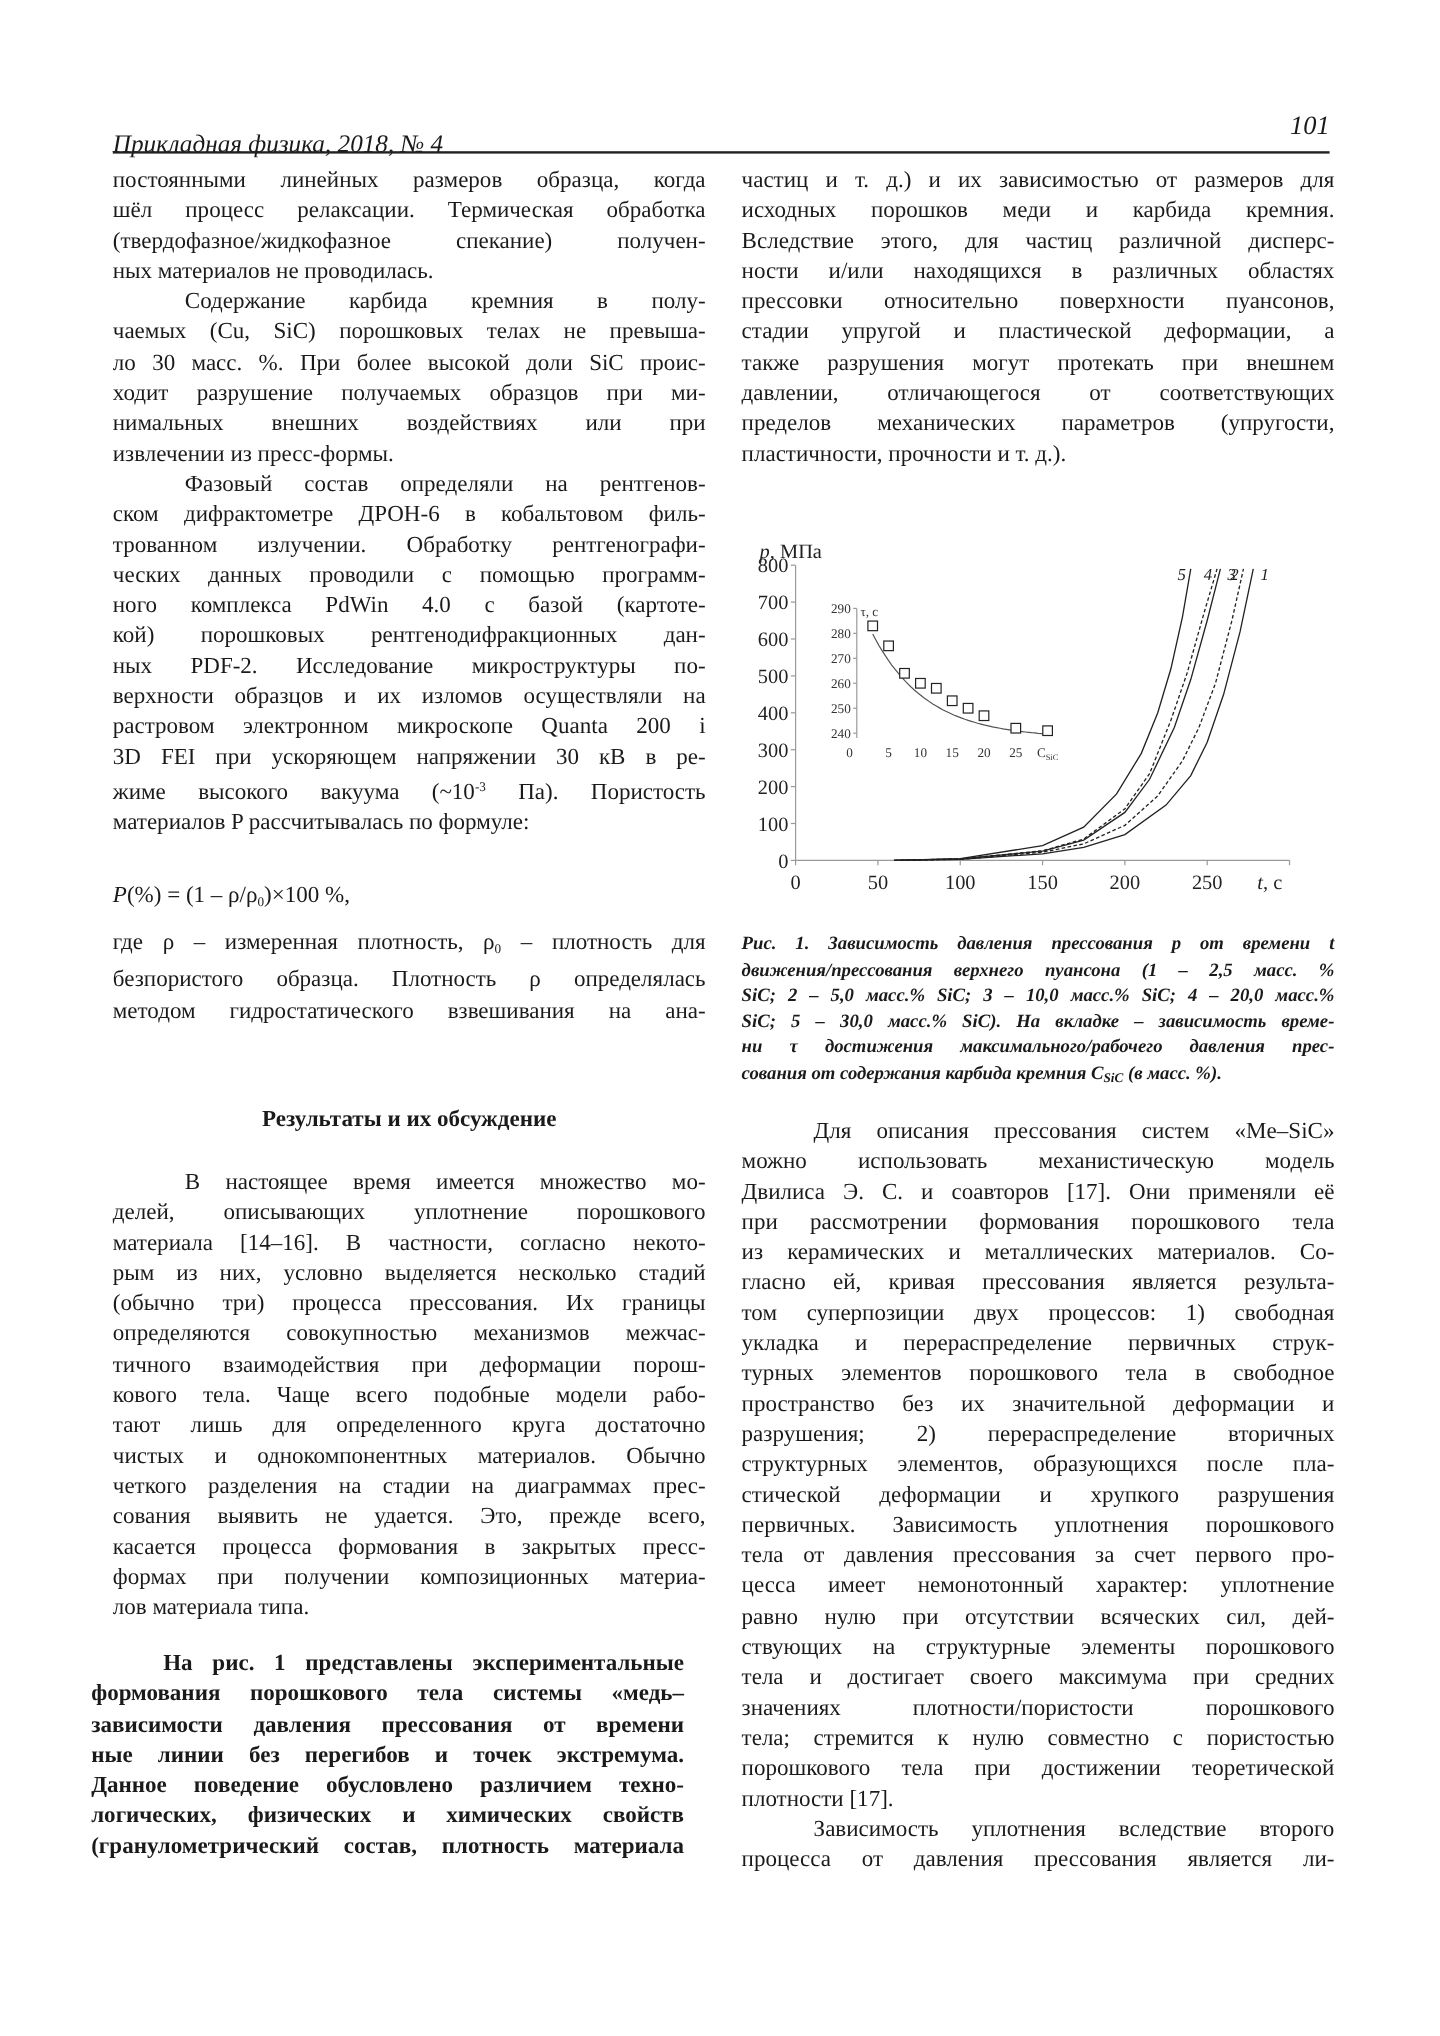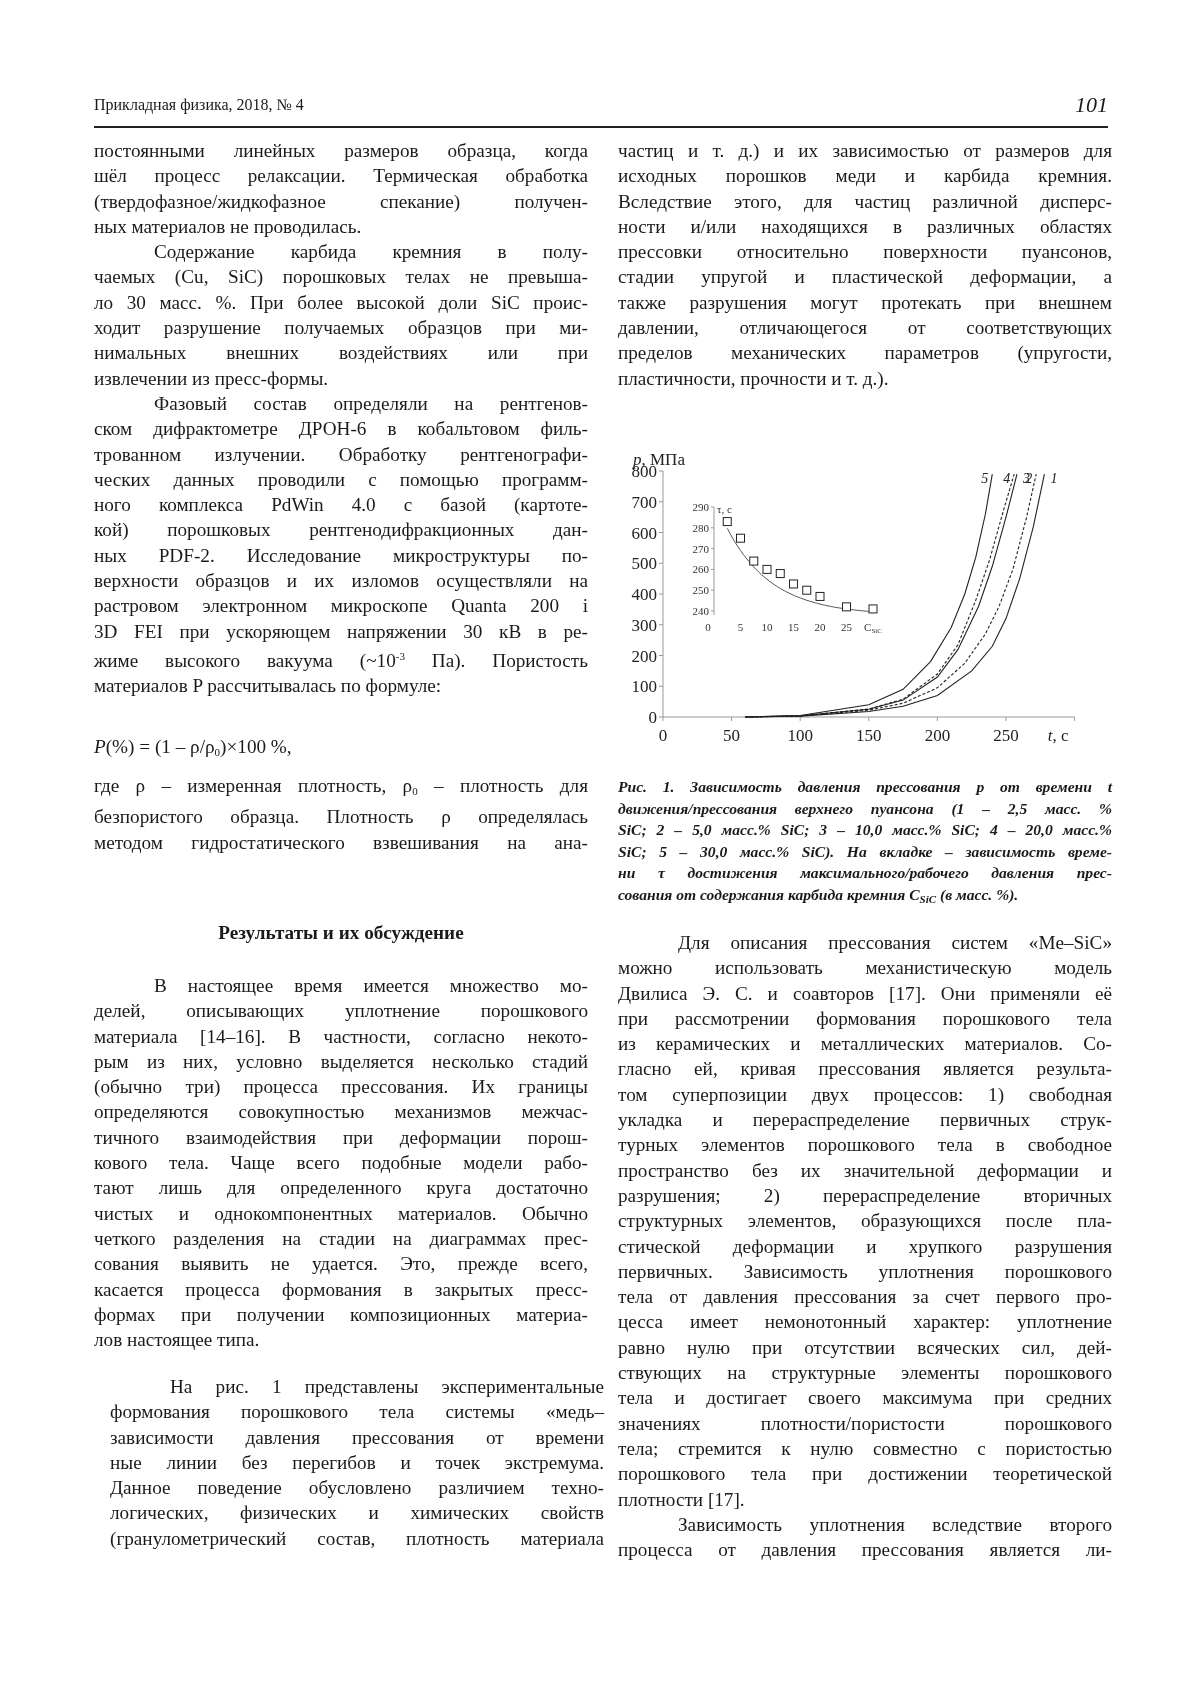--- a/index.html
+++ b/index.html
@@ -1,36 +1,36 @@
 <!DOCTYPE html>
 <html><head>
 <meta charset="utf-8">
 <style>
   html, body { margin: 0; padding: 0; background: #ffffff; }
   body { width: 1200px; height: 1697px; position: relative; overflow: hidden;
          font-family: "Liberation Serif", "DejaVu Serif", serif; color: #1a1a1a; }
   .header { position: absolute; left: 94px; top: 92px; width: 1014px; height: 24px; }
-  .header .journal { position: absolute; left: 0; top: 4px; font-size: 16px; }
+  .header .journal { position: absolute; left: 0; top: 16px; font-style: italic; font-size: 21px; }
   .header .pageno { position: absolute; right: 0; top: 0; font-style: italic; font-size: 22px; }
   .header-rule { position: absolute; left: 94px; top: 126px; width: 1014px; height: 2px; background: #222; }
 
   .col { position: absolute; width: 494px; font-size: 19.2px; line-height: 25.3px; text-align: justify; }
   .col p { margin: 0; }
   .col p .line { display: block; text-align: justify; text-align-last: justify; white-space: nowrap; }
   .col p .line.last { text-align-last: left; }
   .indent { padding-left: 60px; }
 
   #col-left-1 { left: 94px; top: 138px; }
   .formula { position: absolute; left: 94px; top: 736px; width: 494px; text-align: left; font-size: 19.2px; }
   .formula i { font-style: italic; }
   #col-left-2 { left: 94px; top: 773px; }
   .section-title { position: absolute; left: 94px; top: 922px; width: 494px; text-align: center;
                    font-weight: bold; font-size: 19.2px; }
   #col-left-3 { left: 94px; top: 973px; }
-  #col-left-4 { left: 110px; top: 1374px; }
+  #col-left-4 { left: 76px; top: 1374px; font-weight: bold; }
 
   #col-right-1 { left: 618px; top: 138px; }
   #col-right-2 { left: 618px; top: 930px; }
 
   .figure { position: absolute; left: 610px; top: 430px; width: 520px; height: 330px; }
   .caption { position: absolute; left: 618px; top: 776px; width: 494px; font-size: 15.6px; line-height: 21.6px;
              font-style: italic; font-weight: bold; }
   .caption .line { display: block; text-align: justify; text-align-last: justify; white-space: nowrap; }
   .caption .line.last { text-align-last: left; font-style: italic; }
   sub.s { font-size: 11px; vertical-align: -3px; }
@@ -97,21 +97,21 @@
     <span class="line">(обычно три) процесса прессования. Их границы</span>
     <span class="line">определяются совокупностью механизмов межчас-</span>
     <span class="line">тичного взаимодействия при деформации порош-</span>
     <span class="line">кового тела. Чаще всего подобные модели рабо-</span>
     <span class="line">тают лишь для определенного круга достаточно</span>
     <span class="line">чистых и однокомпонентных материалов. Обычно</span>
     <span class="line">четкого разделения на стадии на диаграммах прес-</span>
     <span class="line">сования выявить не удается. Это, прежде всего,</span>
     <span class="line">касается процесса формования в закрытых пресс-</span>
     <span class="line">формах при получении композиционных материа-</span>
-    <span class="line last">лов настоящее типа.</span>
+    <span class="line last">лов материала типа.</span>
   </p>
 </div>
 
 <div class="col" id="col-left-4">
   <p>
     <span class="line indent">На рис. 1 представлены экспериментальные</span>
     <span class="line">формования порошкового тела системы «медь–</span>
     <span class="line">зависимости давления прессования от времени</span>
     <span class="line">ные линии без перегибов и точек экстремума.</span>
     <span class="line">Данное поведение обусловлено различием техно-</span>

